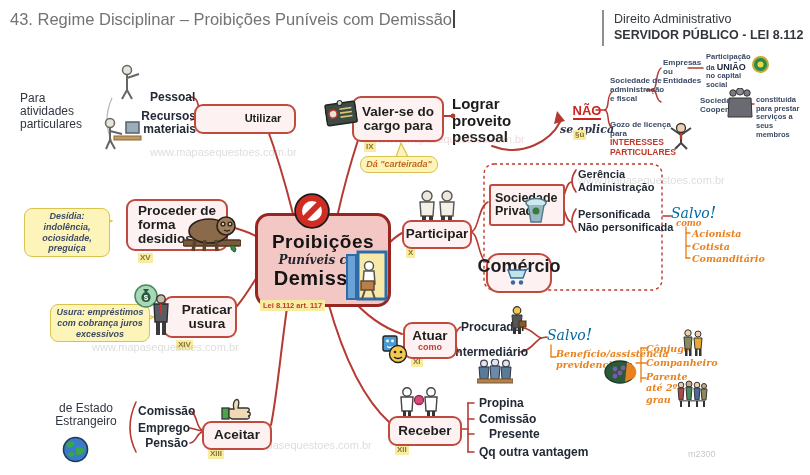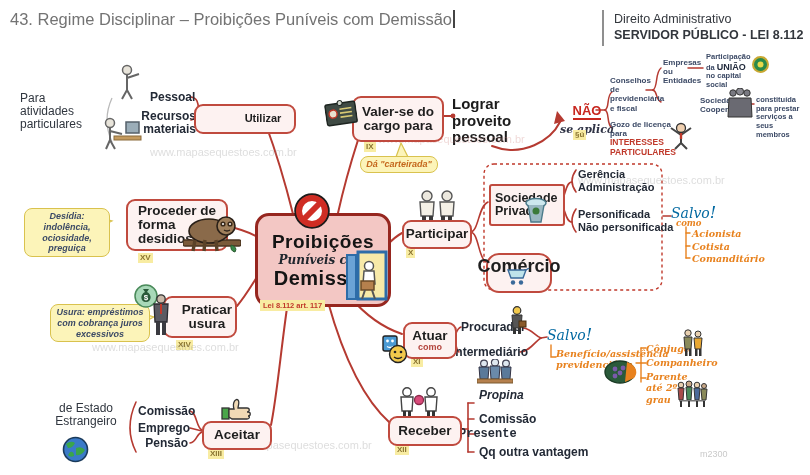--- a/index.html
+++ b/index.html
@@ -181,21 +181,21 @@
   </svg>
   <div class="num" style="left:364px;top:142px;">IX</div>
   <div class="callout" style="left:360px;top:156px;width:66px;color:#c4661b;z-index:2;">Dá "carteirada"</div>
   <div class="abs" style="left:452px;top:96px;width:102px;font-size:15px;font-weight:bold;color:#1c1c1c;line-height:1.1;">Lograr proveito pessoal</div>
 
   <div class="abs" style="left:560px;top:101px;text-align:center;">
     <span class="nao-word">NÃO</span><br>
     <span class="nao-rest">se aplica</span>
   </div>
   <div class="num" style="left:573px;top:130px;">§ú</div>
-  <div class="hand" style="left:610px;top:76px;width:52px;">Conselhos de previdenciária e fiscal</div>
+  <div class="hand" style="left:610px;top:76px;width:52px;">Sociedade de administração e fiscal</div>
   <div class="hand" style="left:663px;top:58px;width:36px;">Empresas ou Entidades</div>
   <div class="hand" style="left:706px;top:53px;width:46px;font-size:7.5px;">
     <span>Participação da</span>
     <strong style="font-size:9px;color:#222b3d;">UNIÃO</strong>
     <span>no capital social</span>
   </div>
   <svg class="abs" style="left:752px;top:56px;" width="17" height="17" viewBox="0 0 17 17">
     <circle cx="8.5" cy="8.5" r="7.5" fill="#2a8a4a" stroke="#c8a832" stroke-width="2"></circle>
     <circle cx="8.5" cy="8.5" r="3" fill="#e8d84a"></circle>
   </svg>
@@ -337,23 +337,23 @@
     <path d="M 5,10 L 17,10 L 16,24 L 6,24 Z" fill="#fff" stroke="#444" stroke-width="1.4"></path>
     <path d="M 29,10 L 41,10 L 40,24 L 30,24 Z" fill="#fff" stroke="#444" stroke-width="1.4"></path>
     <circle cx="23" cy="13" r="4.5" fill="#d94a7a" stroke="#8a2a4a" stroke-width="1.3"></circle>
     <rect x="7" y="24" width="3" height="8" fill="#333"></rect>
       <rect x="12" y="24" width="3" height="8" fill="#333"></rect>
     <rect x="31" y="24" width="3" height="8" fill="#333"></rect>
       <rect x="36" y="24" width="3" height="8" fill="#333"></rect>
   </svg>
   <div class="node" style="left:388px;top:416px;width:70px;height:26px;font-size:13.5px;z-index:2;">Receber</div>
   <div class="num" style="left:395px;top:445px;">XII</div>
-  <div class="item" style="left:479px;top:389px;font-style:italic;">Propina</div>
+  <div class="item" style="left:479px;top:397px;">Propina</div>
   <div class="item" style="left:479px;top:413px;">Comissão</div>
-  <div class="item" style="left:459px;top:428px;font-family:Liberation Mono, monospace;">Presente</div>
+  <div class="item" style="left:489px;top:428px;">Presente</div>
   <div class="item" style="left:479px;top:446px;">Qq outra vantagem</div>
 
   <svg class="abs" style="left:220px;top:396px;z-index:3;" width="32" height="28" viewBox="0 0 32 28">
     <rect x="2" y="12" width="7" height="11" fill="#4aa54a" stroke="#333" stroke-width="1.3"></rect>
     <path d="M 9,13 L 14,13 C 12,6 16,2 18,4 C 20,6 18,10 18,12 L 27,12 C 30,12 30,16 27,16 L 28,16 C 31,16 31,20 28,20 C 30,20 30,23 27,23 L 12,23 L 9,21 Z" fill="#f0d9b5" stroke="#333" stroke-width="1.3"></path>
   </svg>
   <div class="node" style="left:202px;top:421px;width:66px;height:25px;font-size:13.5px;z-index:2;">Aceitar</div>
   <div class="num" style="left:208px;top:449px;">XIII</div>
   <div class="item" style="left:138px;top:405px;width:50px;text-align:right;">Comissão</div>
   <div class="item" style="left:138px;top:422px;width:50px;text-align:right;">Emprego</div>
@@ -396,15 +396,15 @@
     <path d="M 48,32 Q 55,34 52,39 Q 47,38 48,32 Z" fill="#3a8a4a" stroke="#2a5a30"></path>
   </svg>
   <div class="num" style="left:138px;top:253px;">XV</div>
   <div class="callout" style="left:24px;top:208px;width:74px;z-index:2;">Desídia: indolência, ociosidade, preguiça</div>
 
   <div class="wm" style="left:150px;top:146px;">www.mapasequestoes.com.br</div>
   <div class="wm wmp" style="left:378px;top:133px;">www.mapasequestoes.com.br</div>
   <div class="wm" style="left:92px;top:341px;">www.mapasequestoes.com.br</div>
   <div class="wm" style="left:225px;top:439px;">www.mapasequestoes.com.br</div>
   <div class="wm" style="left:578px;top:174px;">www.mapasequestoes.com.br</div>
-  <div class="footer-code" style="left:688px;top:449px;margin-left:12px;">m2300</div>
+  <div class="footer-code" style="left:688px;top:449px;">m2300</div>
 
 </div>
 
 </body></html>

